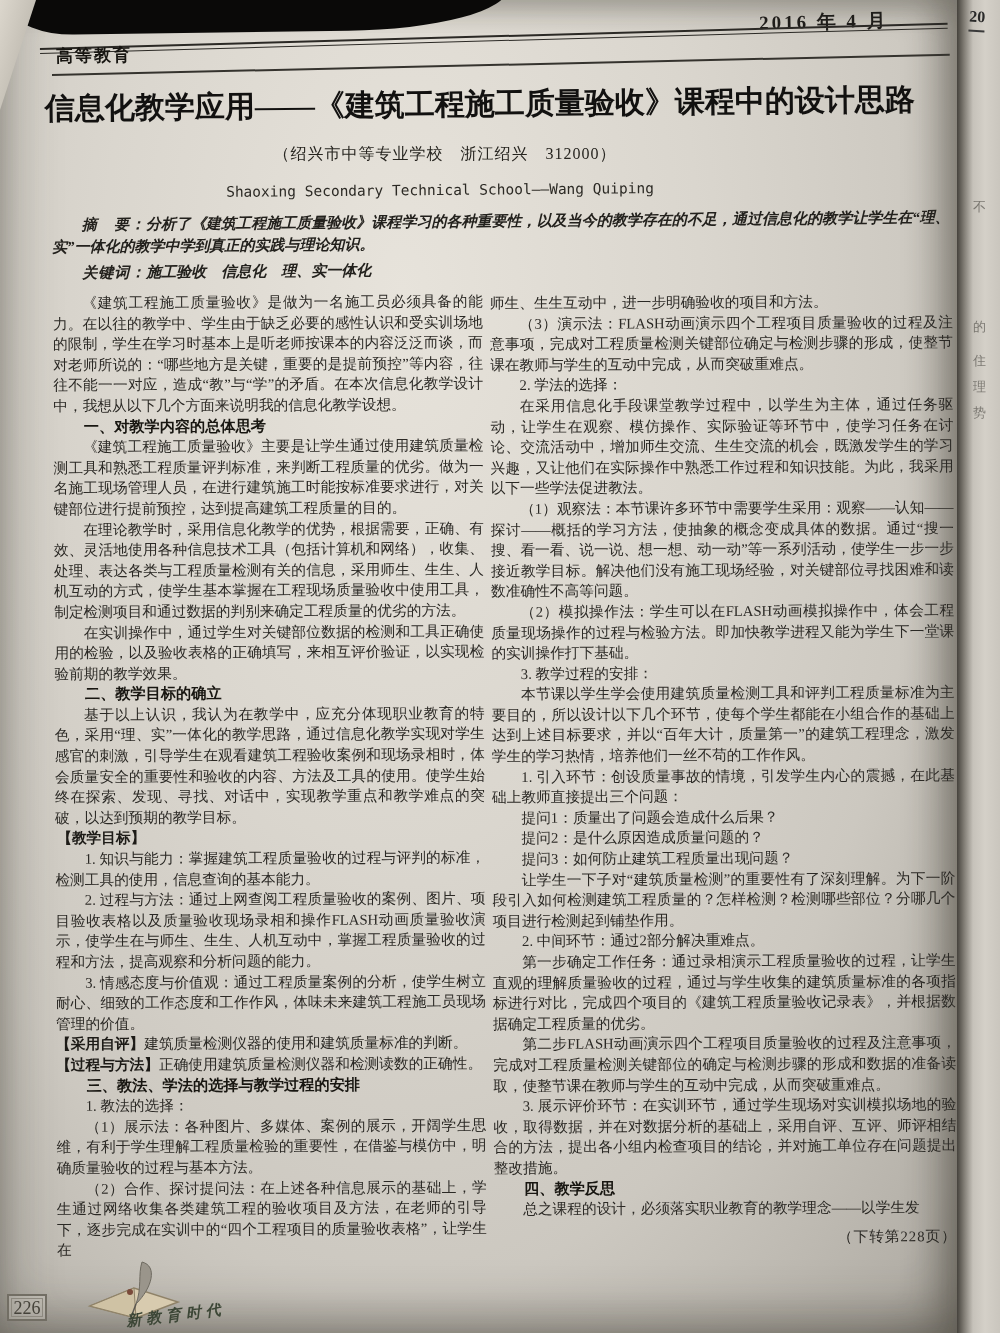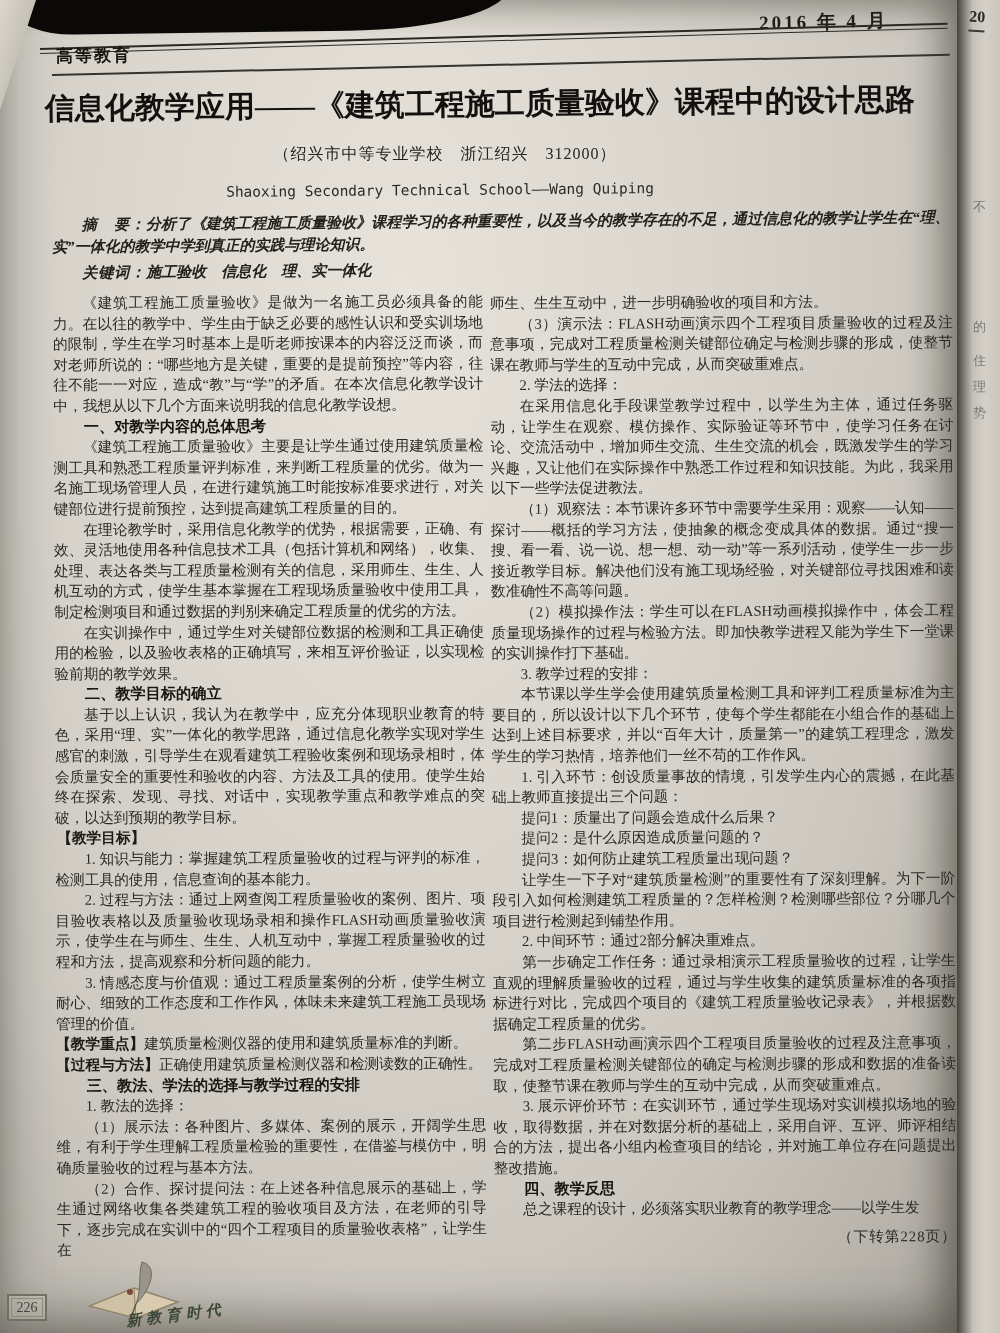--- a/index.html
+++ b/index.html
@@ -98,21 +98,21 @@
   }
   .col h3 { font-weight:bold; color:#181611; font-size:15.2px; }
   .col p.noindent { text-indent:0; }
   .col p.bracket  { text-indent:2px; font-weight:bold; color:#1d1b17; }
   .col p b { font-weight:bold; color:#1d1b17; }
   .col p.cont { text-align:right; text-indent:0; margin-top:8px; letter-spacing:1px; }
   
   .pagenum {
     position:absolute; left:7px; top:1294px; width:40px; height:27px;
     border:2px solid #726e64; outline:1px solid #8d897f; outline-offset:-5px;
-    font-size:14px; color:#45423a; text-align:center; line-height:24px;
+    font-size:18px; color:#45423a; text-align:center; line-height:24px;
     background:rgba(235,231,223,.25);
   }
   .logo { position:absolute; left:72px; top:1258px; }
   .brand {
     position:absolute; left:126px; top:1306px; font-size:15px; font-weight:bold;
     font-style:italic; color:#3c4636; letter-spacing:5px; transform:rotate(-7deg);
   }
 </style>
 </head>
 <body>
@@ -138,21 +138,21 @@
       <h3>一、对教学内容的总体思考</h3>
       <p>《建筑工程施工质量验收》主要是让学生通过使用建筑质量检测工具和熟悉工程质量评判标准，来判断工程质量的优劣。做为一名施工现场管理人员，在进行建筑施工时能按标准要求进行，对关键部位进行提前预控，达到提高建筑工程质量的目的。</p>
       <p>在理论教学时，采用信息化教学的优势，根据需要，正确、有效、灵活地使用各种信息技术工具（包括计算机和网络），收集、处理、表达各类与工程质量检测有关的信息，采用师生、生生、人机互动的方式，使学生基本掌握在工程现场质量验收中使用工具，制定检测项目和通过数据的判别来确定工程质量的优劣的方法。</p>
       <p>在实训操作中，通过学生对关键部位数据的检测和工具正确使用的检验，以及验收表格的正确填写，来相互评价验证，以实现检验前期的教学效果。</p>
       <h3>二、教学目标的确立</h3>
       <p>基于以上认识，我认为在教学中，应充分体现职业教育的特色，采用“理、实”一体化的教学思路，通过信息化教学实现对学生感官的刺激，引导学生在观看建筑工程验收案例和现场录相时，体会质量安全的重要性和验收的内容、方法及工具的使用。使学生始终在探索、发现、寻找、对话中，实现教学重点和教学难点的突破，以达到预期的教学目标。</p>
       <p class="bracket">【教学目标】</p>
       <p>1. 知识与能力：掌握建筑工程质量验收的过程与评判的标准，检测工具的使用，信息查询的基本能力。</p>
       <p>2. 过程与方法：通过上网查阅工程质量验收的案例、图片、项目验收表格以及质量验收现场录相和操作FLASH动画质量验收演示，使学生在与师生、生生、人机互动中，掌握工程质量验收的过程和方法，提高观察和分析问题的能力。</p>
       <p>3. 情感态度与价值观：通过工程质量案例的分析，使学生树立耐心、细致的工作态度和工作作风，体味未来建筑工程施工员现场管理的价值。</p>
-      <p class="noindent"><b>【教学重点】</b>建筑质量检测仪器的使用和建筑质量标准的判断。</p>
+      <p class="noindent"><b>【采用自评】</b>建筑质量检测仪器的使用和建筑质量标准的判断。</p>
       <p class="noindent"><b>【过程与方法】</b>正确使用建筑质量检测仪器和检测读数的正确性。</p>
       <h3>三、教法、学法的选择与教学过程的安排</h3>
       <p>1. 教法的选择：</p>
       <p>（1）展示法：各种图片、多媒体、案例的展示，开阔学生思维，有利于学生理解工程质量检验的重要性，在借鉴与模仿中，明确质量验收的过程与基本方法。</p>
       <p>（2）合作、探讨提问法：在上述各种信息展示的基础上，学生通过网络收集各类建筑工程的验收项目及方法，在老师的引导下，逐步完成在实训中的“四个工程项目的质量验收表格”，让学生在</p>
     </div>
   <div class="col col-right" id="col-right">
       <p class="noindent">师生、生生互动中，进一步明确验收的项目和方法。</p>
       <p>（3）演示法：FLASH动画演示四个工程项目质量验收的过程及注意事项，完成对工程质量检测关键部位确定与检测步骤的形成，使整节课在教师与学生的互动中完成，从而突破重难点。</p>
       <p>2. 学法的选择：</p>

